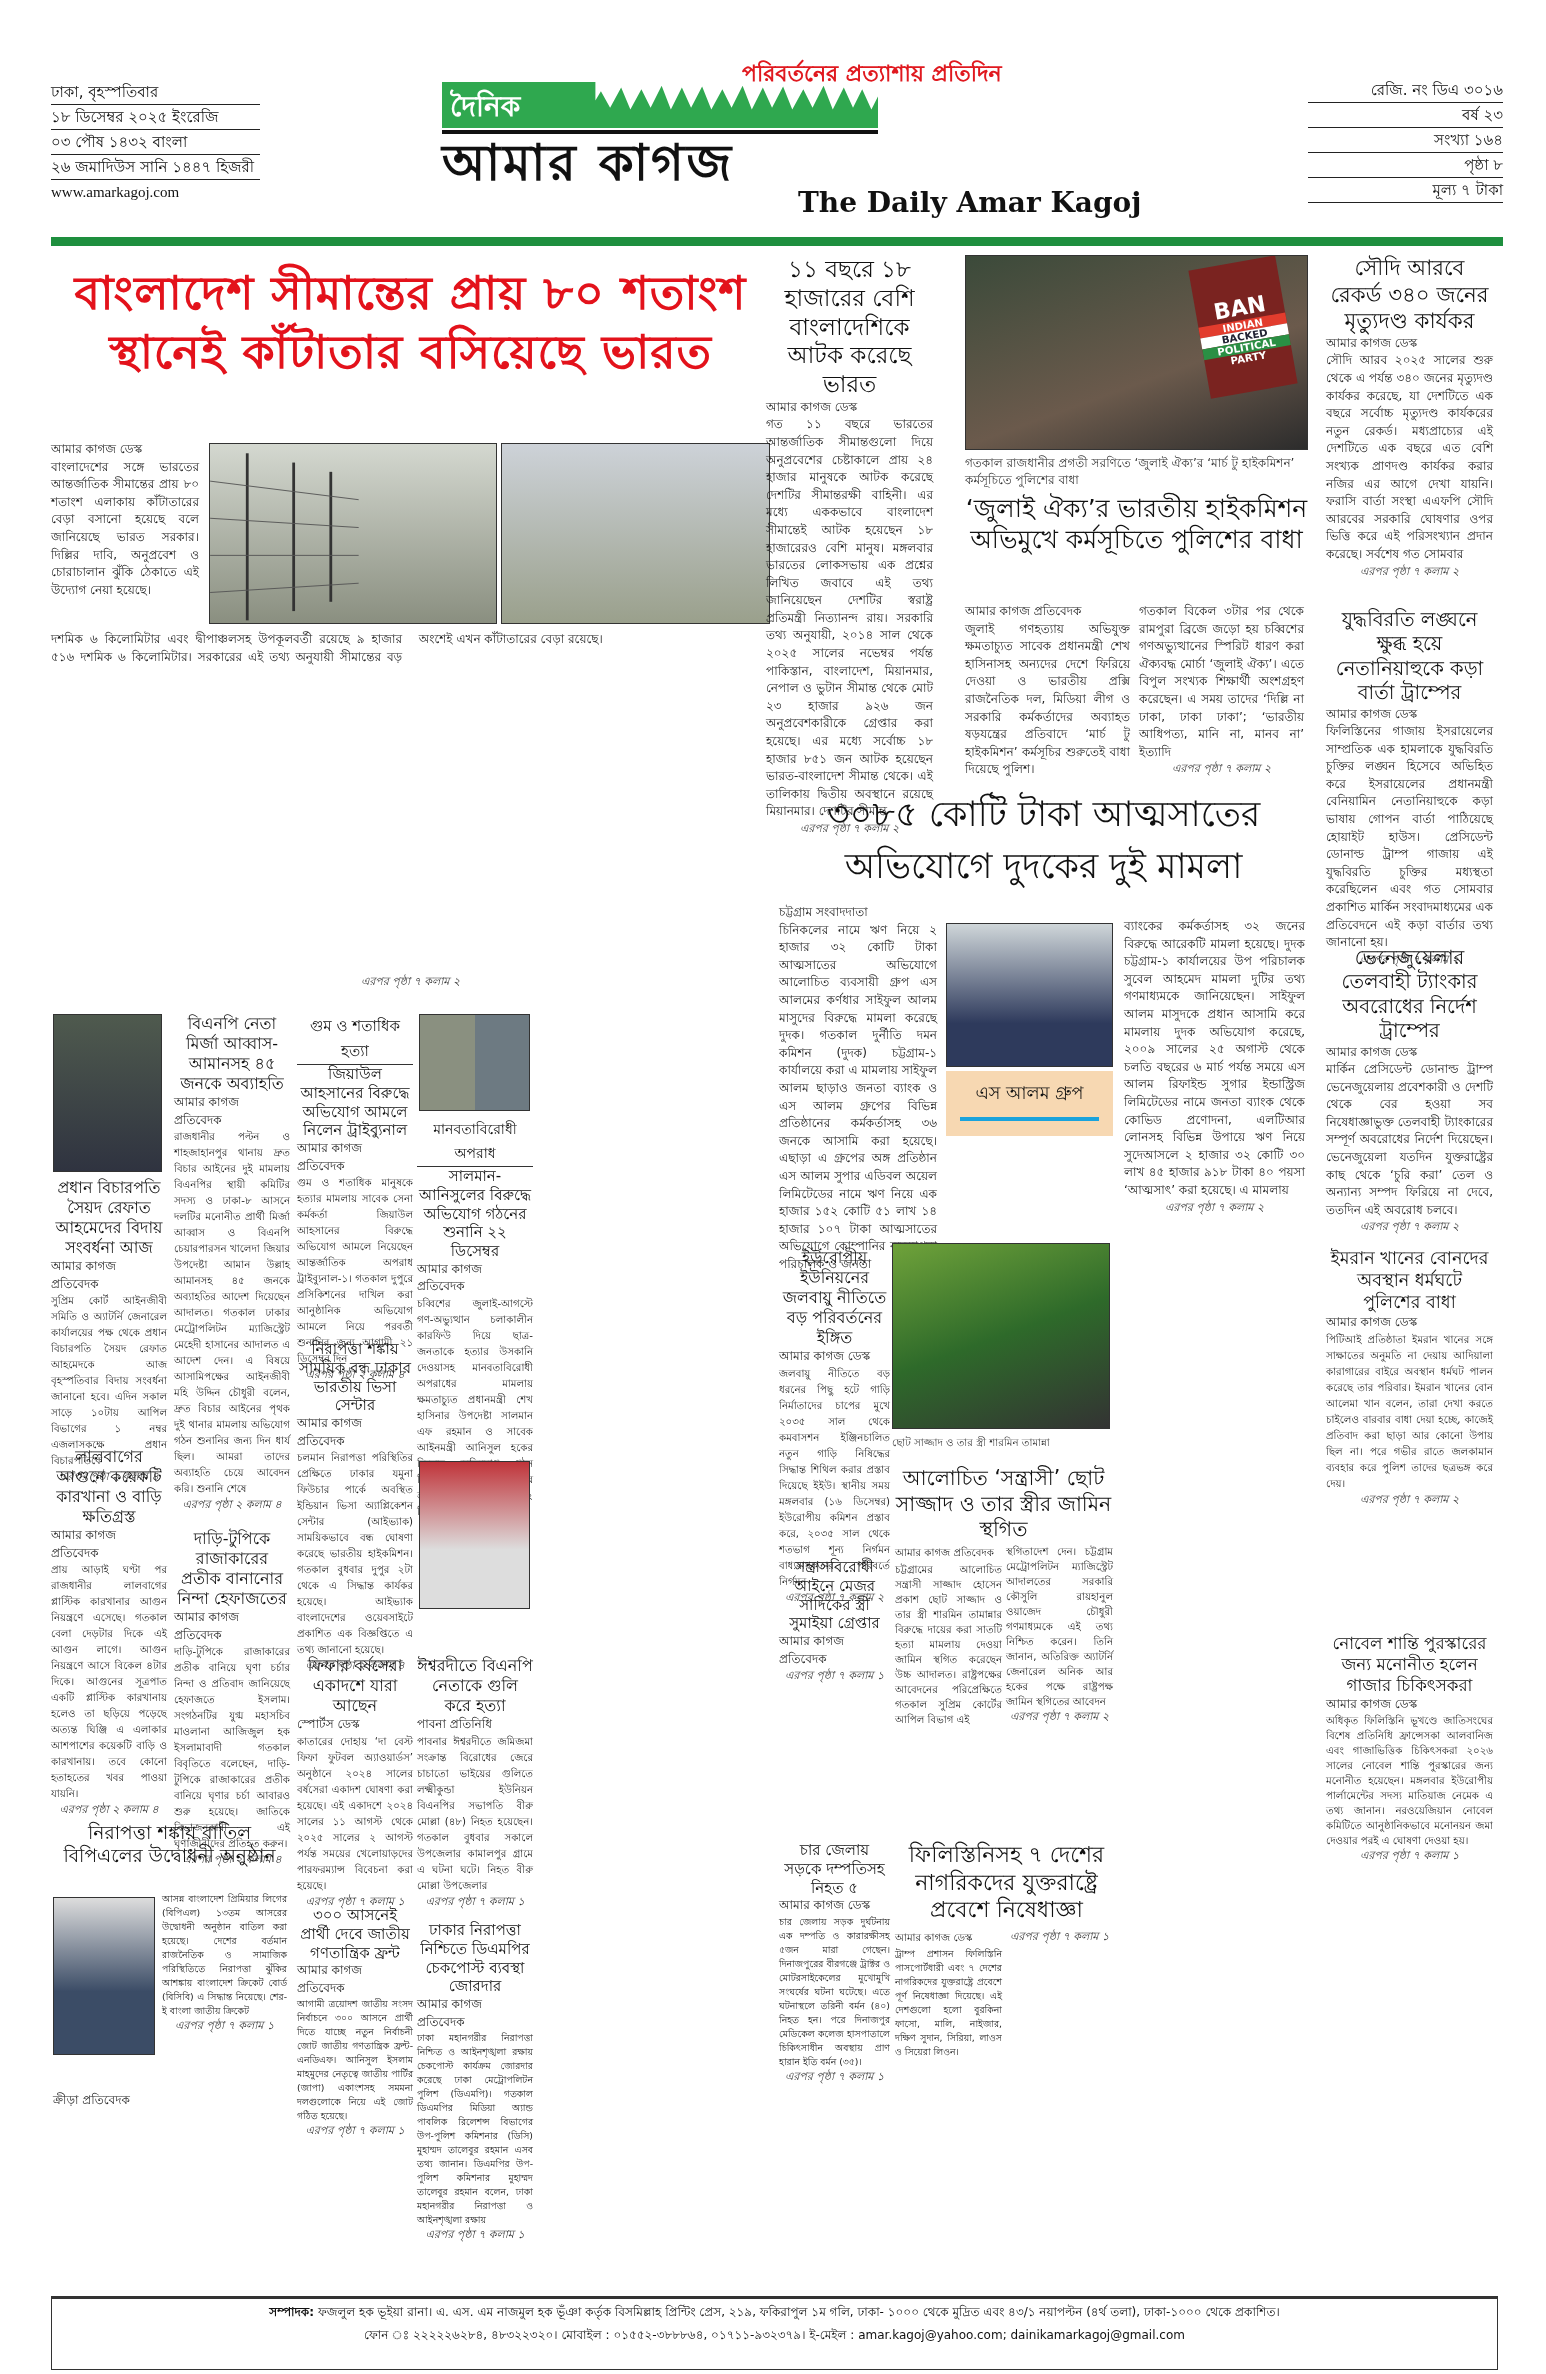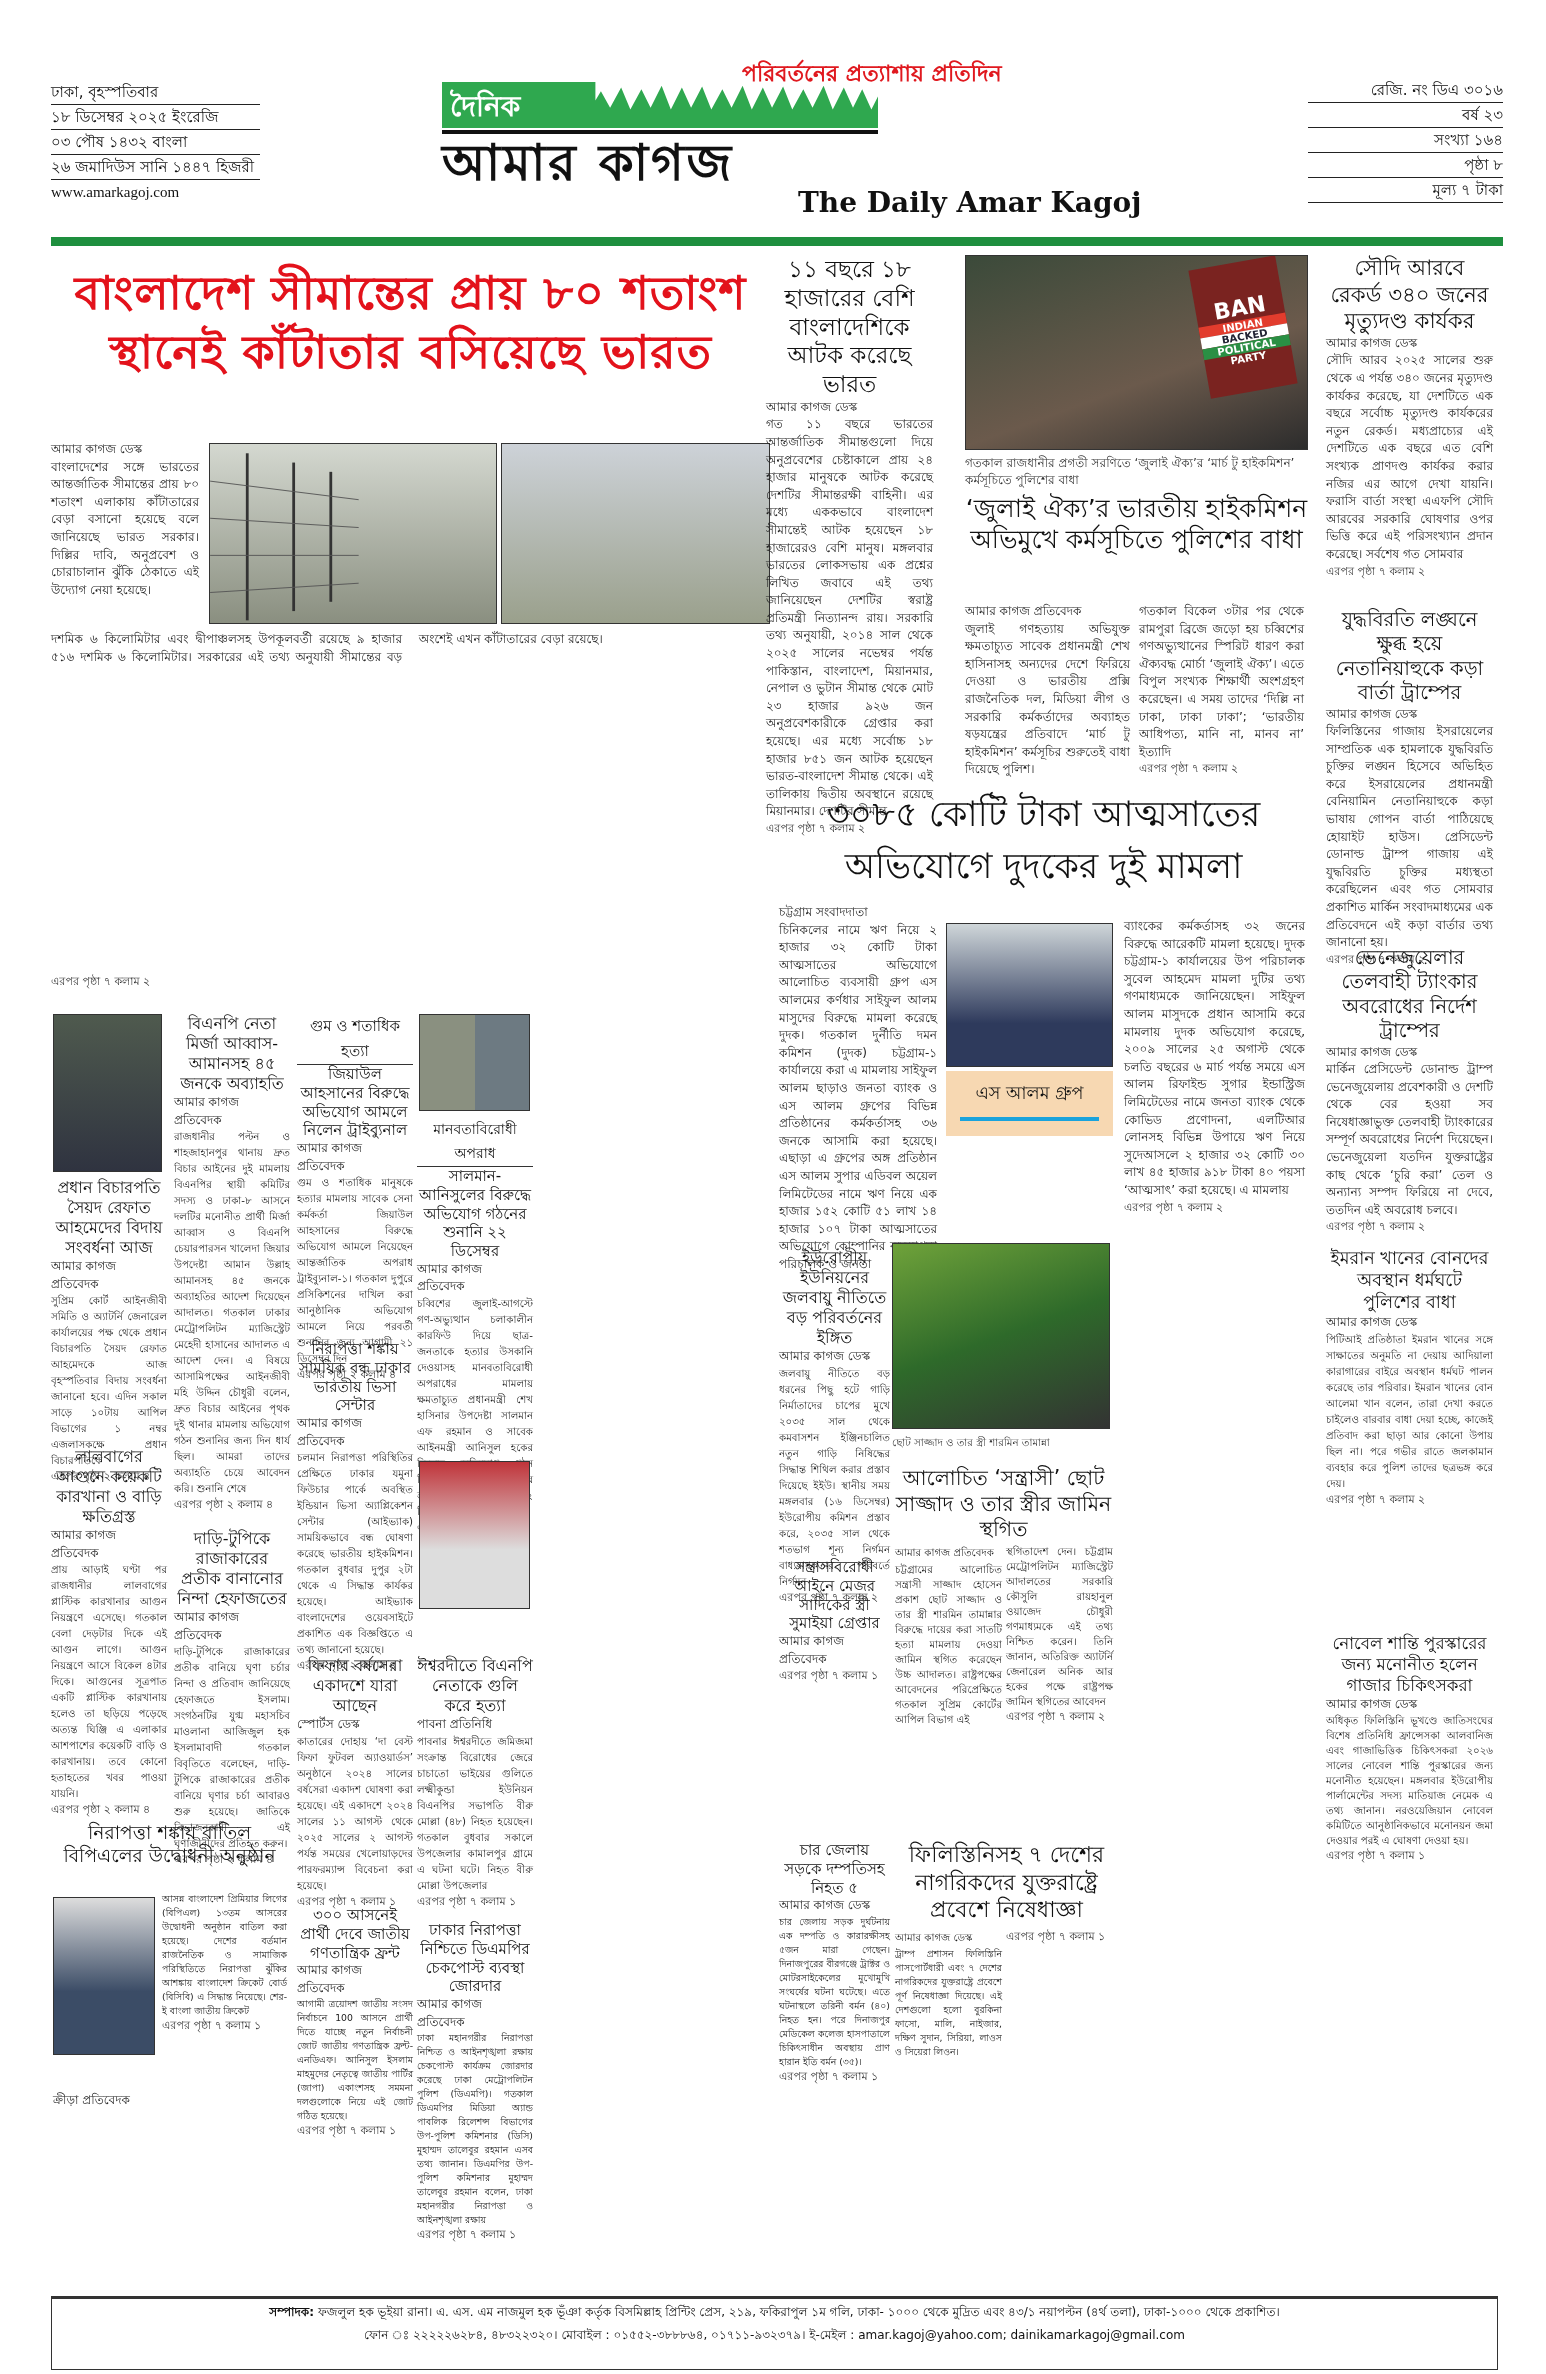--- a/index.html
+++ b/index.html
@@ -13,21 +13,21 @@
 .green-band{left:442px;top:82px;width:436px;height:46px;background:#2fa84f}
 .dainik{left:450px;top:85px;color:#fff;font-size:28px;font-weight:bold}
 .grass{left:594px;top:82px;width:288px;height:46px}
 .logo{left:442px;top:130px;width:436px;height:56px;border-top:4.6px solid #111;font-size:50px;font-weight:900;letter-spacing:2.8px;line-height:58px;font-family:"DejaVu Serif",serif;white-space:nowrap}
 .logo-en{left:798px;top:186px;font-family:"DejaVu Serif",serif;font-weight:bold;font-size:28px;white-space:nowrap}
 .top-rule{left:51px;top:237px;width:1452px;height:9.3px;background:#1e8f3e}
 .headline-red{color:#e3121b;font-weight:900;text-align:center;font-family:"DejaVu Sans",sans-serif;letter-spacing:0.9px}
 h2.st{font-weight:normal;text-align:center;line-height:1.25}
 .body{font-size:12px;line-height:17.6px;text-align:justify;color:#222}
 .byline{font-size:12px;line-height:17.6px;color:#222}
-.cont{font-size:11px;text-align:left;line-height:16.7px;color:#333}
+.cont{font-size:11px;font-style:italic;text-align:center;line-height:16.7px;color:#333}
 .photo{background:#777;overflow:hidden;border:0.9px solid #333}
 .caption{font-size:12px;color:#333;line-height:16.7px}
 .ul{border-bottom:1.9px solid #333;display:inline-block}
 .footer{left:51px;top:2296px;width:1447px;height:74px;border:1.9px solid #333;border-top:3.7px solid #333;text-align:center;font-size:12px}
 </style>
 </head>
 <body>
 
 <div class="abs hdr-lines hdr-left">
   <div>ঢাকা, বৃহস্পতিবার</div>
@@ -227,21 +227,21 @@
   <div class="body" style="font-size:9.3px;line-height:14px"></div>
 </div>
 <div class="abs" style="left:162px;top:1892px;width:125px">
   <div class="body" style="font-size:9.3px;line-height:14px">আসন্ন বাংলাদেশ প্রিমিয়ার লিগের (বিপিএল) ১৩তম আসরের উদ্বোধনী অনুষ্ঠান বাতিল করা হয়েছে। দেশের বর্তমান রাজনৈতিক ও সামাজিক পরিস্থিতিতে নিরাপত্তা ঝুঁকির আশঙ্কায় বাংলাদেশ ক্রিকেট বোর্ড (বিসিবি) এ সিদ্ধান্ত নিয়েছে। শের-ই বাংলা জাতীয় ক্রিকেট</div>
   <div class="cont">এরপর পৃষ্ঠা ৭ কলাম ১</div>
 </div>
 
 <div class="abs" style="left:297px;top:1906px;width:116px">
   <h2 class="st" style="font-size:15px">৩০০ আসনেই প্রার্থী দেবে জাতীয় গণতান্ত্রিক ফ্রন্ট</h2>
   <div class="byline">আমার কাগজ প্রতিবেদক</div>
-  <div class="body" style="font-size:9.3px;line-height:14px">আগামী ত্রয়োদশ জাতীয় সংসদ নির্বাচনে 100 আসনে প্রার্থী দিতে যাচ্ছে নতুন নির্বাচনী জোট জাতীয় গণতান্ত্রিক ফ্রন্ট-এনডিএফ। আনিসুল ইসলাম মাহমুদের নেতৃত্বে জাতীয় পার্টির (জাপা) একাংশসহ সমমনা দলগুলোকে নিয়ে এই জোট গঠিত হয়েছে।</div>
+  <div class="body" style="font-size:9.3px;line-height:14px">আগামী ত্রয়োদশ জাতীয় সংসদ নির্বাচনে ৩০০ আসনে প্রার্থী দিতে যাচ্ছে নতুন নির্বাচনী জোট জাতীয় গণতান্ত্রিক ফ্রন্ট-এনডিএফ। আনিসুল ইসলাম মাহমুদের নেতৃত্বে জাতীয় পার্টির (জাপা) একাংশসহ সমমনা দলগুলোকে নিয়ে এই জোট গঠিত হয়েছে।</div>
   <div class="cont">এরপর পৃষ্ঠা ৭ কলাম ১</div>
 </div>
 <div class="abs" style="left:417px;top:1906px;width:116px">
   <div style="text-align:center;font-size:13px"><span class="ul"></span></div>
   <h2 class="st" style="font-size:15px">ঢাকার নিরাপত্তা নিশ্চিতে ডিএমপির চেকপোস্ট ব্যবস্থা জোরদার</h2>
   <div class="byline">আমার কাগজ প্রতিবেদক</div>
   <div class="body" style="font-size:9.3px;line-height:14px">ঢাকা মহানগরীর নিরাপত্তা নিশ্চিত ও আইনশৃঙ্খলা রক্ষায় চেকপোস্ট কার্যক্রম জোরদার করেছে ঢাকা মেট্রোপলিটন পুলিশ (ডিএমপি)। গতকাল ডিএমপির মিডিয়া অ্যান্ড পাবলিক রিলেশন্স বিভাগের উপ-পুলিশ কমিশনার (ডিসি) মুহাম্মদ তালেবুর রহমান এসব তথ্য জানান। ডিএমপির উপ-পুলিশ কমিশনার মুহাম্মদ তালেবুর রহমান বলেন, ঢাকা মহানগরীর নিরাপত্তা ও আইনশৃঙ্খলা রক্ষায়</div>
   <div class="cont">এরপর পৃষ্ঠা ৭ কলাম ১</div>
 </div>
 

